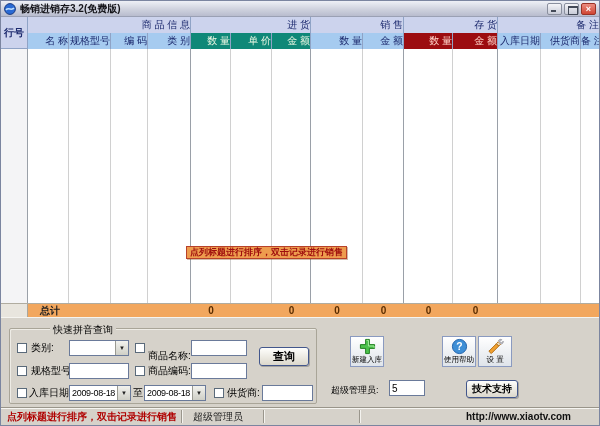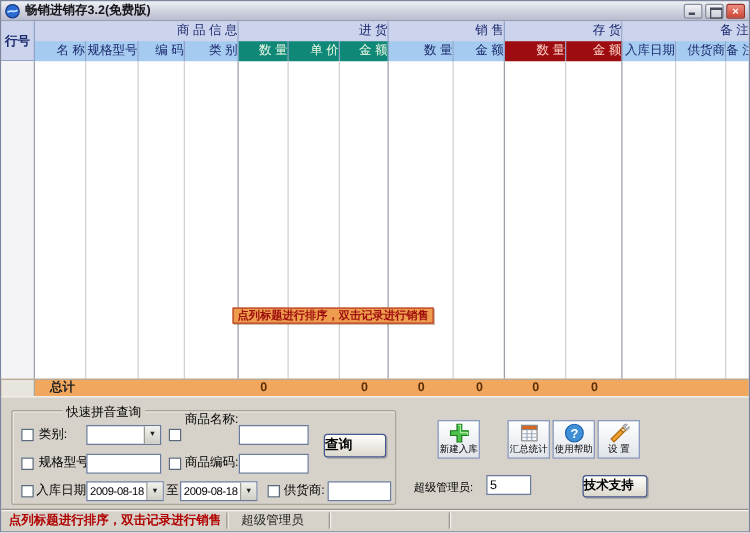--- a/index.html
+++ b/index.html
@@ -48,21 +48,21 @@
   
   .panel { position:relative; height:90px; background:#d6d2ca; border-top:1px solid #f5f4f0; font-size:10px; color:#000; }
   .fieldset { position:absolute; left:8px; top:10px; width:308px; height:76px; border:1px solid #a9a598; border-radius:2px; box-shadow:inset 1px 1px 0 #eeece6; }
   .legend { position:absolute; left:8px; top:-6px; background:#d6d2ca; padding:0 3px; font-size:10px; color:#000; white-space:nowrap;margin-left:32px; }
   .pl { position:absolute; white-space:nowrap; font-size:10px; line-height:12px; }
   .cb { position:absolute; width:10px; height:10px; background:#fff; border:1px solid #5a6a7a; }
   .tinput { position:absolute; height:16px; background:#fff; border:1px solid #6a7a9a; font-size:10px; font-family:"Liberation Sans","DejaVu Sans",sans-serif; padding:0 2px; }
   .combo { position:absolute; height:16px; background:#fff; border:1px solid #6a7a9a; }
   .combo .cval { position:absolute; left:2px; top:1px; right:14px; font-size:9px; letter-spacing:-0.3px; line-height:13px; white-space:nowrap; overflow:hidden; }
   .combo .carr { position:absolute; right:0; top:0; bottom:0; width:13px; background:linear-gradient(180deg,#f2f2ee,#cfcfc6); border-left:1px solid #9a9a92; font-size:6px; color:#222; text-align:center; line-height:14px; }
-  .xp-btn { position:absolute; background:linear-gradient(180deg,#fefefc,#dcd8cc); border:1px solid #43578c; border-radius:3px; font-size:11px; font-weight:bold; color:#000; box-shadow:1px 1px 0 rgba(90,90,90,.4); }
+  .xp-btn { position:absolute; background:linear-gradient(180deg,#fefefc,#dcd8cc); border:1px solid #43578c; border-radius:3px; font-size:11px; font-weight:bold; text-align:center; color:#000; box-shadow:1px 1px 0 rgba(90,90,90,.4); }
 
   .tool-btn { position:absolute; top:18px; width:34px; height:31px; background:linear-gradient(180deg,#ffffff,#dfe4ea); border:1px solid #8a9ac0; display:flex; flex-direction:column; align-items:center; justify-content:flex-start; padding-top:1px; }
   .tool-btn .tlabel { font-size:8px; line-height:9px; color:#000; white-space:nowrap; transform:scale(.95); }
 
   
   .statusbar { position:relative; height:18px; background:#d6d2ca; border-top:1px solid #99958a; box-shadow:inset 0 1px 0 #f6f5f1; font-size:10px; line-height:17px; }
   .sb-div { position:absolute; top:2px; bottom:2px; width:2px; border-left:1px solid #9a968c; border-right:1px solid #f4f3ef; }
   .sb-hint { position:absolute; left:6px; color:#b00000; font-weight:bold; white-space:nowrap; }
   .sb-user { position:absolute; left:192px; color:#222; white-space:nowrap; }
   .sb-today { position:absolute; left:272px; color:#222; white-space:nowrap; }
@@ -155,21 +155,21 @@
       <span class="legend">快速拼音查询</span>
     </div>
 
     <span class="cb" style="left:16px;top:25px"></span>
     <span class="pl" style="left:30px;top:24px">类别:</span>
     <span class="combo" style="left:68px;top:22px;width:60px">
       <span class="cval"></span>
         <span class="carr">▼</span>
     </span>
     <span class="cb" style="left:134px;top:25px"></span>
-    <span class="pl" style="left:147px;top:12px">商品名称:</span>
+    <span class="pl" style="left:147px;top:32px">商品名称:</span>
     <input class="tinput" style="left: 190px; top: 22px; width: 56px;">
     <span class="xp-btn" style="left:258px;top:29px;width:50px;height:19px;line-height:17px">查询</span>
 
     <span class="cb" style="left:16px;top:48px"></span>
     <span class="pl" style="left:30px;top:47px">规格型号:</span>
     <input class="tinput" style="left: 68px; top: 45px; width: 60px;">
     <span class="cb" style="left:134px;top:48px"></span>
     <span class="pl" style="left:147px;top:47px">商品编码:</span>
     <input class="tinput" style="left: 190px; top: 45px; width: 56px;">
 
@@ -188,28 +188,20 @@
     <span class="pl" style="left:226px;top:69px">供货商:</span>
     <input class="tinput" style="left: 261px; top: 67px; width: 51px;">
 
     <div class="tool-btn" style="left:349px">
       <svg width="17" height="17" viewBox="0 0 18 18">
         <path d="M7 1.5h4v5.5h5.5v4H11V16.5H7V11H1.5V7H7z" fill="#4cc24c" stroke="#1a7a1a"></path>
         <path d="M8 2.5h2v6h6v2" fill="none" stroke="#a8eaa0" stroke-width="1"></path>
       </svg>
       <span class="tlabel">新建入库</span>
     </div>
-    <div class="tool-btn" style="left:405px">
-      <svg width="17" height="17" viewBox="0 0 18 18">
-        <rect x="2.5" y="2.5" width="13" height="13" fill="#fdfdfd" stroke="#8a8a8a"></rect>
-        <rect x="2.5" y="2.5" width="13" height="3.5" fill="#d9641e" stroke="#8a8a8a"></rect>
-        <path d="M3 9.5h12M3 12.5h12M7 6.5v9M11 6.5v9" stroke="#9aaabb" fill="none"></path>
-      </svg>
-      <span class="tlabel">汇总统计</span>
-    </div>
     <div class="tool-btn" style="left:441px">
       <svg width="17" height="17" viewBox="0 0 18 18">
         <circle cx="9" cy="9" r="7.5" fill="#3f8fd6" stroke="#1d5fa8"></circle>
         <text x="9" y="13" text-anchor="middle" font-size="11" font-weight="bold" fill="#fff">?</text>
       </svg>
       <span class="tlabel">使用帮助</span>
     </div>
     <div class="tool-btn" style="left:477px">
       <svg width="17" height="17" viewBox="0 0 18 18">
         <path d="M2 14 L10 6 L12.5 8.5 L4.5 16.5 Z" fill="#f0a030" stroke="#b06a10"></path>
@@ -223,15 +215,16 @@
     <input class="tinput" style="left: 388px; top: 62px; width: 36px;" value="5">
     <span class="xp-btn" style="left:465px;top:62px;width:52px;height:18px;line-height:16px;font-size:10px">技术支持</span>
   </div>
 
   <div class="statusbar">
     <span class="sb-hint">点列标题进行排序，双击记录进行销售</span>
     <span class="sb-div" style="left:180px"></span>
     <span class="sb-user">超级管理员</span>
     <span class="sb-div" style="left:262px"></span>
     <span class="sb-div" style="left:358px"></span>
+    <span class="sb-url">http://www.xiaotv.com</span>
   </div>
 
 </div>
 
 </body></html>

